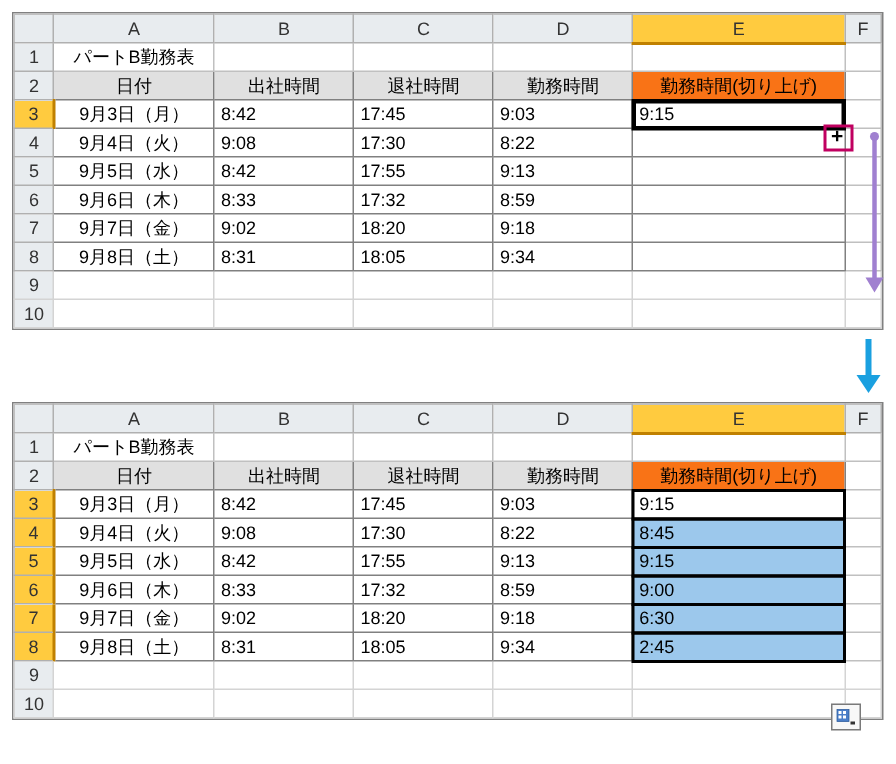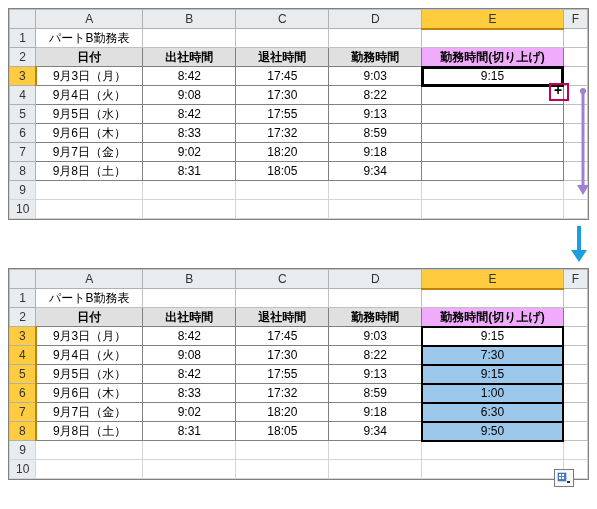--- a/index.html
+++ b/index.html
@@ -5,23 +5,23 @@
   body{margin:0;font-family:"MS PGothic","Hiragino Sans",sans-serif;font-size:12px;background:#fff;color:#000}
   .container{width:597px;padding:8px 8px 12px 8px;box-sizing:border-box;position:relative}
   .sheet{border:1px solid #808080;position:relative;background:#fff}
   table{border-collapse:collapse;width:100%;table-layout:fixed}
   th,td{border:1px solid #c0c0c0;height:19px;padding:0 4px;overflow:hidden;white-space:nowrap;box-sizing:border-box}
   .colhdr th{background:#e8ecef;color:#333;text-align:center;font-weight:normal;border-right:1px solid #b0b0b0;border-bottom:1px solid #b0b0b0}
   .colhdr th.sel{background:#ffcb3f;border-bottom:2px solid #c08000}
   .rowhdr{background:#e8ecef;text-align:center;color:#333;border-right:1px solid #b0b0b0;border-bottom:1px solid #b0b0b0}
   .rowhdr.sel{background:#ffcb3f;border-right:2px solid #c08000}
   .data{border:1px solid #808080}
-  .hdr{background:#e0e0e0;text-align:center;font-weight:bold}
-  .hdr.pink{background:#f0abfc}
-  .num{text-align:center}
+  .hdr{background:#e0e0e0;text-align:center;font-weight:normal}
+  .hdr.pink{background:#f97316}
+  .num{text-align:left}
   .txt{text-align:center}
   .fillblue{background:#9cc8ec}
   .emptyrow td{border:1px solid #d4d4d4}
   .arrow-down{position:absolute;left:50%;transform:translateX(-50%)}
   .drag-arrow{position:absolute;right:-2px;top:78px}
   .fill-handle{position:absolute;width:16px;height:14px;border:2px solid #c00060;background:transparent;pointer-events:none}
   .plus{position:absolute;font-size:14px;font-weight:bold;color:#000;line-height:14px}
   .autofill-opt{position:absolute;right:14px;bottom:-8px;width:18px;height:16px;border:1px solid #7a7a7a;background:#f8f8f8;display:flex;align-items:center;justify-content:center}
   .autofill-opt svg{display:block}
   .selborder{outline:2px solid #000;outline-offset:-1px}
@@ -206,57 +206,57 @@
             <td class="data num">9:03</td>
             <td class="data num selborder">9:15</td>
             <td></td>
           </tr>
     <tr>
             <td class="rowhdr sel">4</td>
             <td class="data txt">9月4日（火）</td>
             <td class="data num">9:08</td>
             <td class="data num">17:30</td>
             <td class="data num">8:22</td>
-            <td class="data num fillblue selborder">7:30</td>
+            <td class="data num fillblue selborder">8:45</td>
             <td></td>
           </tr>
     <tr>
             <td class="rowhdr sel">5</td>
             <td class="data txt">9月5日（水）</td>
             <td class="data num">8:42</td>
             <td class="data num">17:55</td>
             <td class="data num">9:13</td>
             <td class="data num fillblue selborder">9:15</td>
             <td></td>
           </tr>
     <tr>
             <td class="rowhdr sel">6</td>
             <td class="data txt">9月6日（木）</td>
             <td class="data num">8:33</td>
             <td class="data num">17:32</td>
             <td class="data num">8:59</td>
-            <td class="data num fillblue selborder">1:00</td>
+            <td class="data num fillblue selborder">9:00</td>
             <td></td>
           </tr>
     <tr>
             <td class="rowhdr sel">7</td>
             <td class="data txt">9月7日（金）</td>
             <td class="data num">9:02</td>
             <td class="data num">18:20</td>
             <td class="data num">9:18</td>
             <td class="data num fillblue selborder">6:30</td>
             <td></td>
           </tr>
     <tr>
             <td class="rowhdr sel">8</td>
             <td class="data txt">9月8日（土）</td>
             <td class="data num">8:31</td>
             <td class="data num">18:05</td>
             <td class="data num">9:34</td>
-            <td class="data num fillblue selborder">9:50</td>
+            <td class="data num fillblue selborder">2:45</td>
             <td></td>
           </tr>
     <tr class="emptyrow">
             <td class="rowhdr">9</td>
             <td></td>
             <td></td>
             <td></td>
             <td></td>
             <td></td>
             <td></td>

